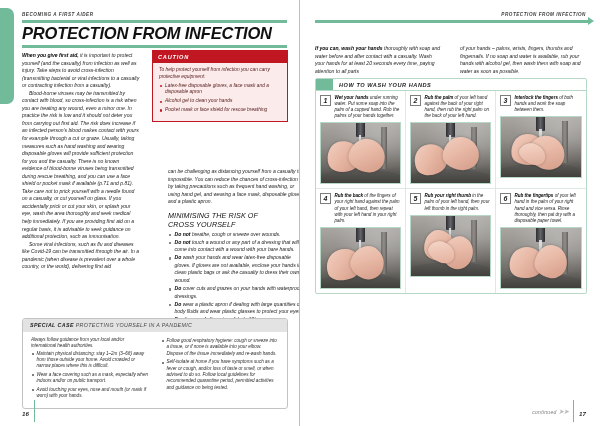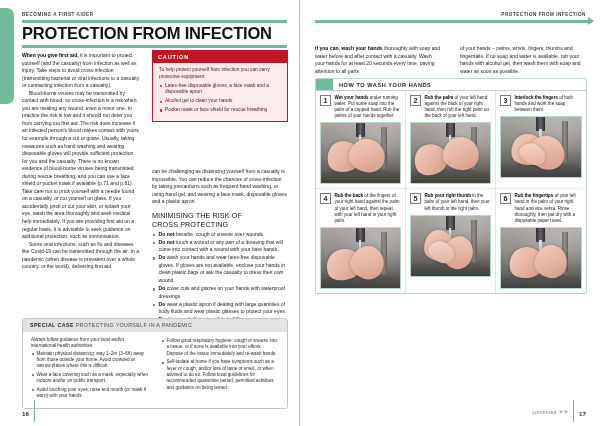--- a/index.html
+++ b/index.html
@@ -13,20 +13,21 @@
     position: relative;
     width: 600px; height: 426px;
     display: flex;
     background: #c9c9c9;
   }
   .page {
     position: relative;
     background: #ffffff;
     height: 426px;
     overflow: hidden;
+    font-style: italic;
   }
   .page-left  { width: 300px; border-right: 1px solid #bdbdbd; }
   .page-right { width: 300px; }
 
   
   .green-tab {
     position: absolute;
     left: 0; top: 8px;
     width: 14px; height: 96px;
     background: #71bb9a;
@@ -362,24 +363,24 @@
       <div class="caution-body">
         <div>To help protect yourself from infection you can carry protective equipment:</div>
         <ul>
           <li>Latex-free disposable gloves, a face mask and a disposable apron</li>
           <li>Alcohol gel to clean your hands</li>
           <li>Pocket mask or face shield for rescue breathing</li>
         </ul>
       </div>
     </div>
 
-    <div class="col" style="left:152px; top:168px; width:136px;">
+    <div class="col" style="left:168px; top:168px; width:136px;">
       <p>can be challenging as distancing yourself from a casualty is impossible. You can reduce the chances of cross-infection by taking precautions such as frequent hand washing, or using hand gel, and wearing a face mask, disposable gloves and a plastic apron.</p>
       <div class="subhead">MINIMISING THE RISK OF</div>
-      <div class="subhead" style="margin-top:0;">CROSS PROTECTING</div>
+      <div class="subhead" style="margin-top:0;">CROSS YOURSELF</div>
       <ul class="bullets">
         <li><b>Do not</b><span> breathe, cough or sneeze over wounds.</span></li>
         <li><b>Do not</b><span> touch a wound or any part of a dressing that will come into contact with a wound with your bare hands.</span></li>
         <li><b>Do</b><span> wash your hands and wear latex-free disposable gloves. If gloves are not available, enclose your hands in clean plastic bags or ask the casualty to dress their own wound.</span></li>
         <li><b>Do</b><span> cover cuts and grazes on your hands with waterproof dressings.</span></li>
         <li><b>Do</b><span> wear a plastic apron if dealing with large quantities of body fluids and wear plastic glasses to protect your eyes.</span></li>
         <li><b>Do</b><span> dispose of all waste safely (p.18).</span></li>
       </ul>
     </div>
 

